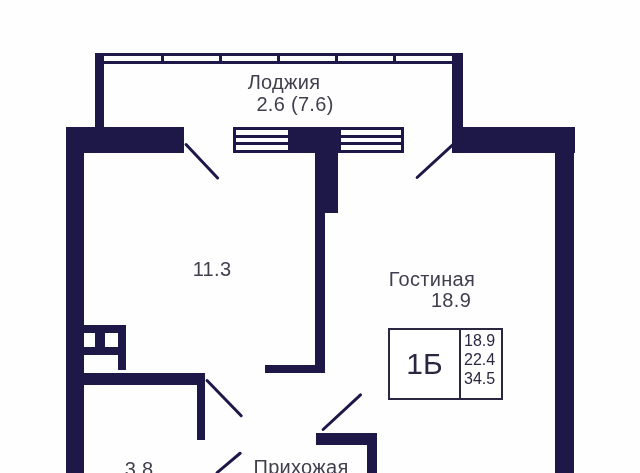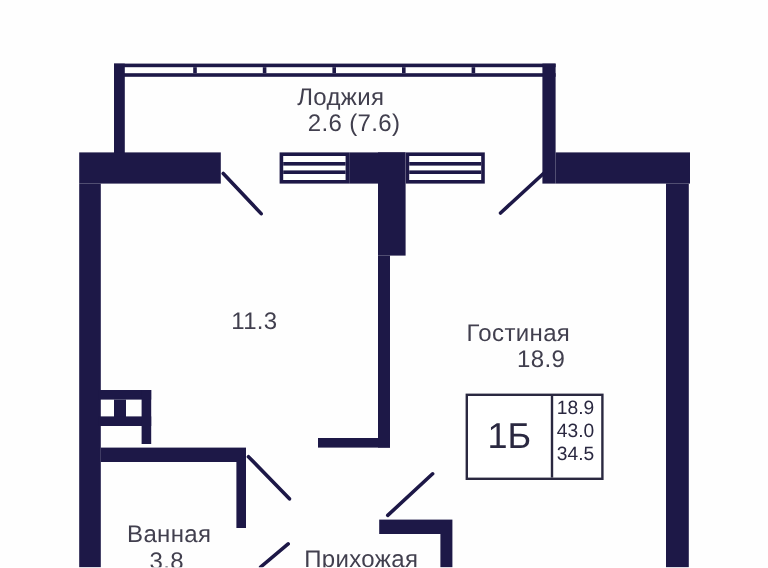--- a/index.html
+++ b/index.html
@@ -77,26 +77,25 @@
   <div class="dl" style="left:416px;top:177px;width:55px;transform:rotate(-42.6deg);"></div>
   <div class="dl" style="left:206px;top:378px;width:52px;transform:rotate(45.8deg);"></div>
   <div class="dl" style="left:322px;top:429px;width:54px;transform:rotate(-42.8deg);"></div>
   <div class="dl" style="left:216px;top:472px;width:33px;transform:rotate(-40deg);"></div>
 
   <div class="lbl" style="left:284px;top:82px;">Лоджия</div>
   <div class="lbl" style="left:295px;top:104px;">2.6 (7.6)</div>
   <div class="lbl" style="left:212px;top:269px;">11.3</div>
   <div class="lbl" style="left:432px;top:279px;">Гостиная</div>
   <div class="lbl" style="left:451px;top:300px;">18.9</div>
-  <div class="lbl" style="left:141px;top:446px;">Ванная</div>
   <div class="lbl" style="left:139px;top:469px;">3.8</div>
   <div class="lbl" style="left:301px;top:467px;">Прихожая</div>
 
   <div class="legend">
     <div class="cell-type">1Б</div>
     <div class="cell-vals">
       <div>18.9</div>
-      <div>43.0</div>
+      <div>22.4</div>
       <div>34.5</div>
     </div>
   </div>
 
 </div>
 
 </body></html>

